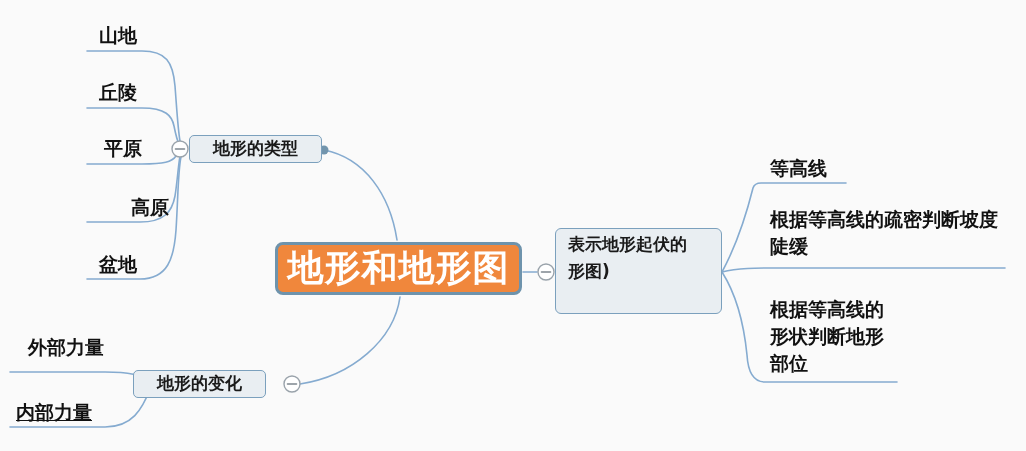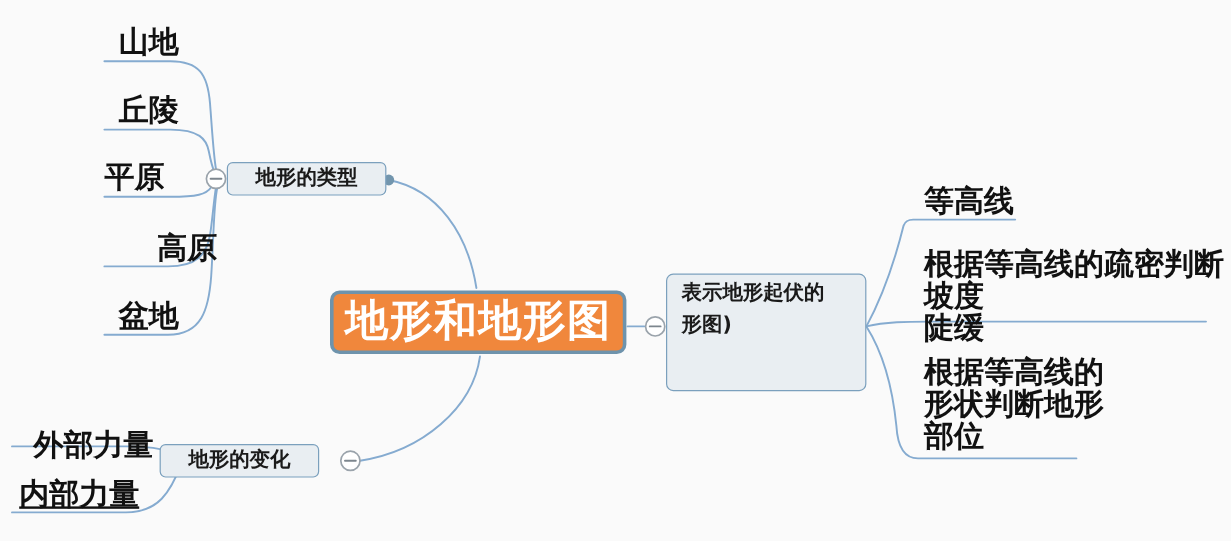--- a/index.html
+++ b/index.html
@@ -38,43 +38,43 @@
     border-radius:8px;
     color:#ffffff;
     font-size:36px;
     line-height:46px;
     letter-spacing:1px;
   }
   .topic.sub{line-height:25px;height:28px;}
   .topic.types{left:189px;top:135px;width:133px;}
   .topic.changes{left:133px;top:370px;width:133px;}
   .topic.contour{
-    left:555px;top:228px;width:167px;height:98px;
+    left:555px;top:228px;width:167px;height:86px;
     text-align:left;
     padding:2px 0 0 12px;
     line-height:27px;
     border-radius:6px;
   }
 
   .leaf{
     position:absolute;
     color:#111111;
     font-weight:bold;
-    font-size:25px;
+    font-size:19px;
     line-height:22px;
     white-space:nowrap;
     cursor:default;
   }
   .leaf.multiline{white-space:normal;line-height:27px;}
   .lf-shan{left:99px;top:24px;}
   .lf-qiu{left:99px;top:81px;text-align:center;}
-  .lf-ping{left:87px;top:137px;}
+  .lf-ping{left:104px;top:137px;}
   .lf-gao{left:99px;top:196px;margin-left:32px;}
   .lf-pen{left:99px;top:253px;}
-  .lf-wai{left:28px;top:360px;}
+  .lf-wai{left:28px;top:336px;}
   .lf-nei{left:16px;top:401px;text-decoration:underline;}
   .lf-denggaoxian{left:770px;top:157px;}
   .lf-shumi{left:770px;top:206px;width:250px;}
   .lf-xingzhuang{left:770px;top:296px;width:150px;line-height:28px;}
 </style>
 </head>
 <body>
 
 <div class="canvas">
 

